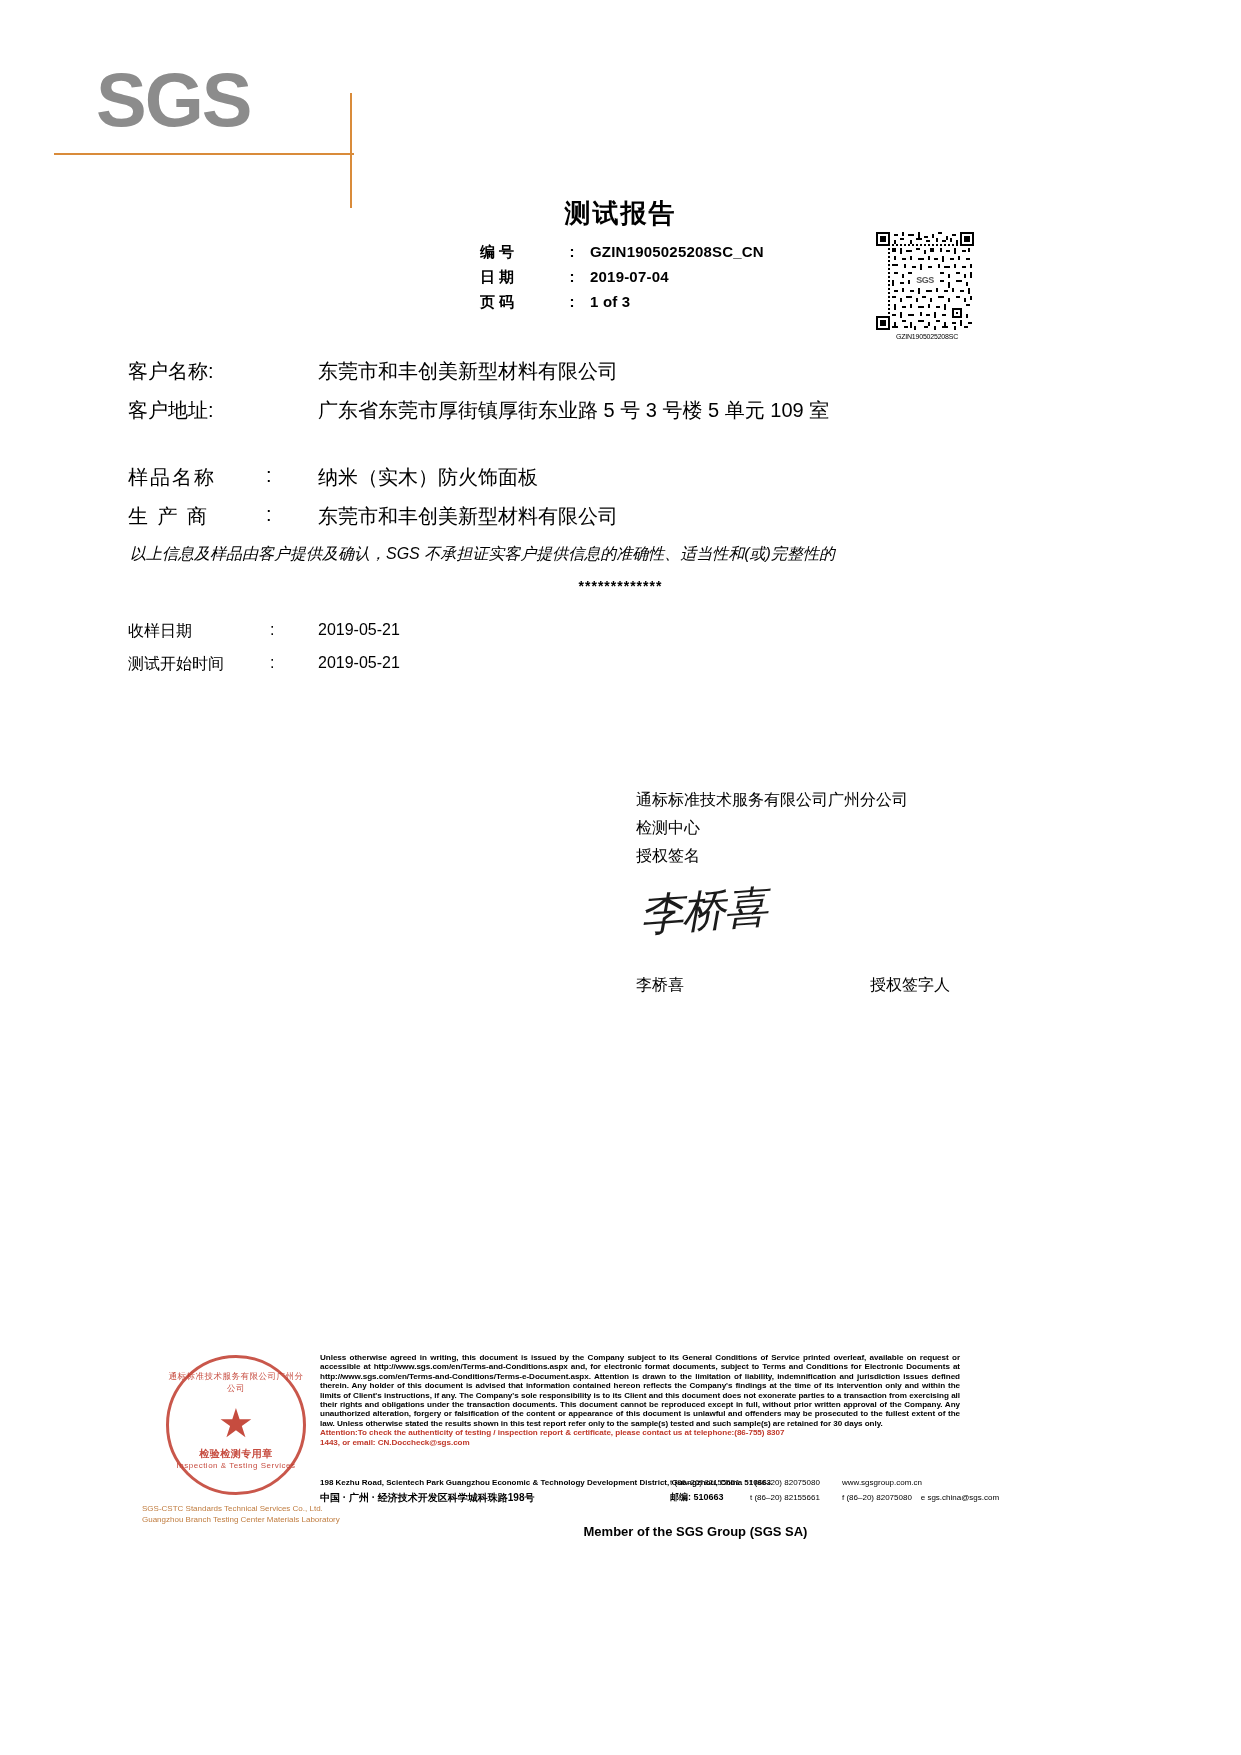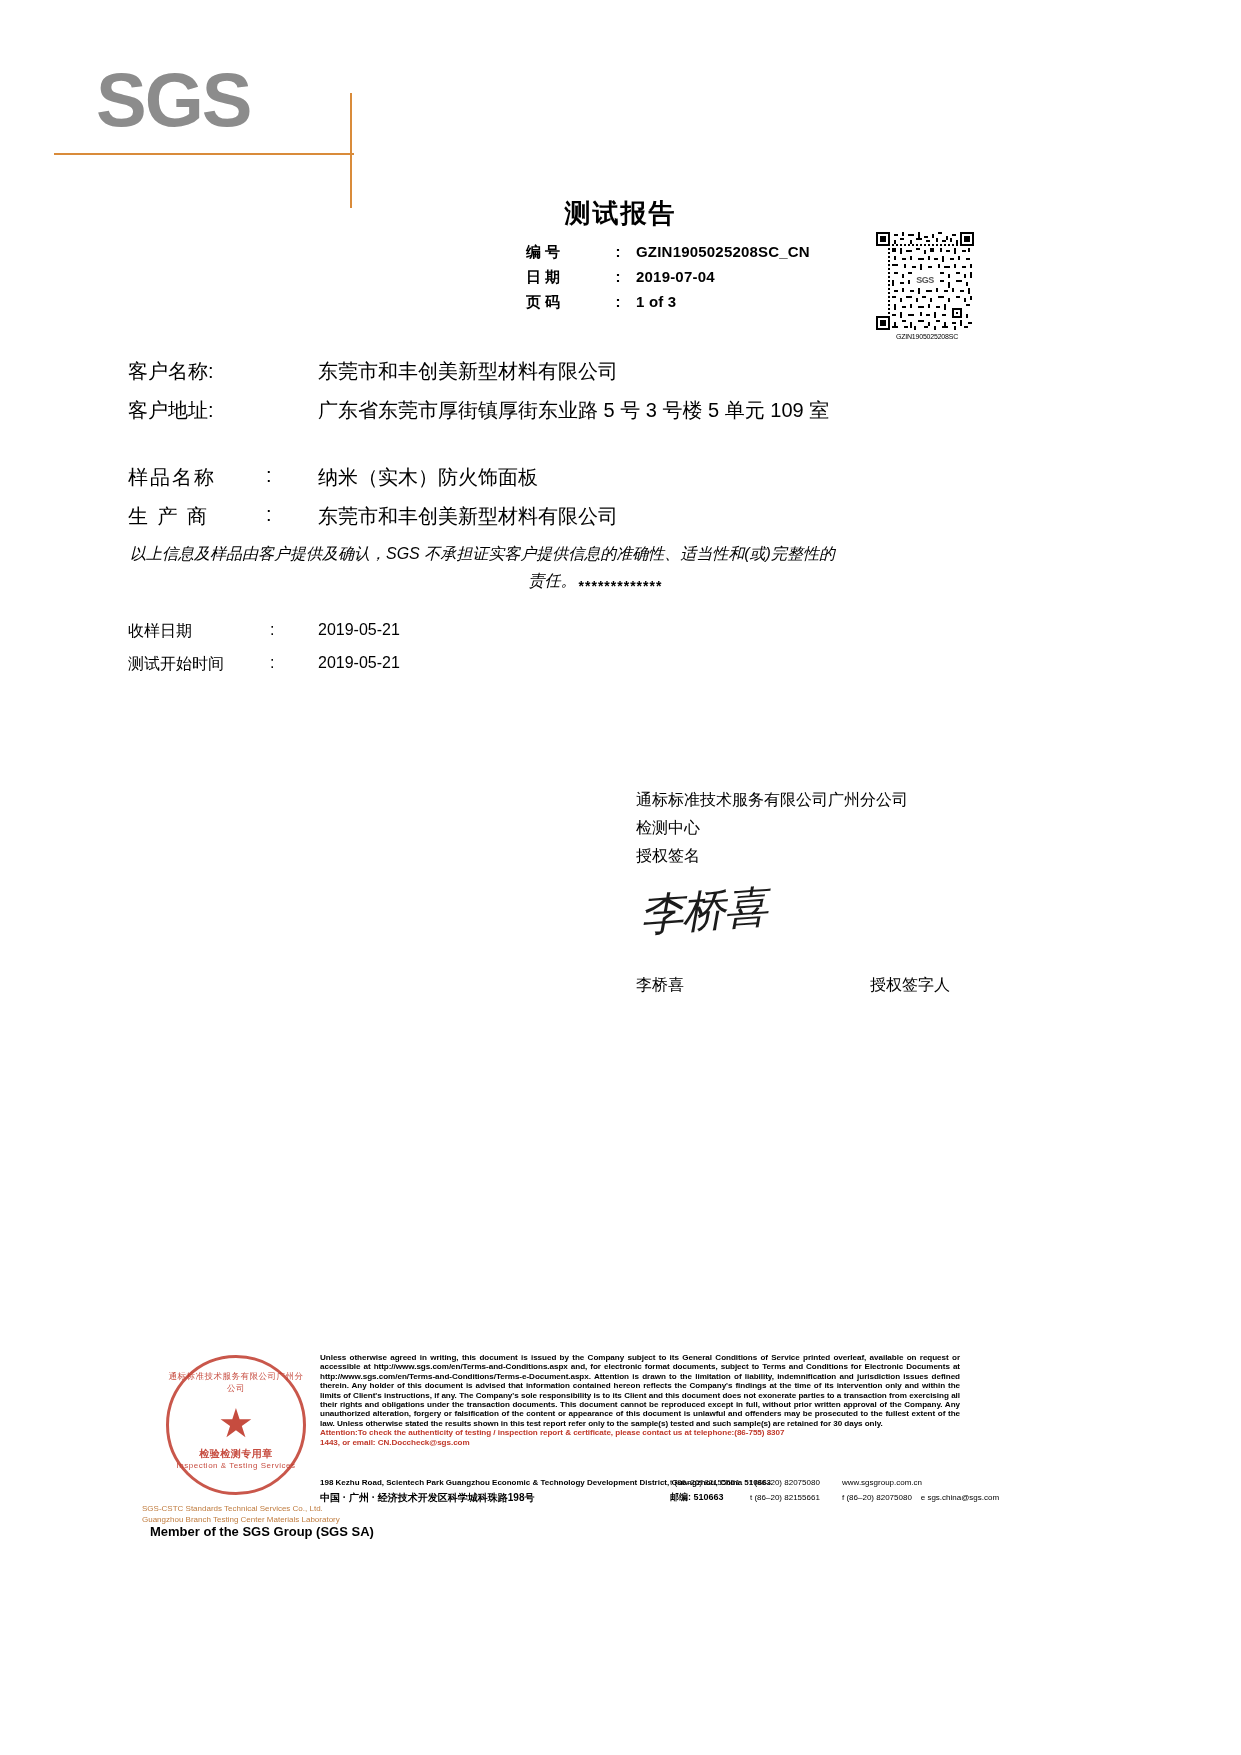--- a/index.html
+++ b/index.html
@@ -55,21 +55,21 @@
     left: 0;
     top: 196px;
     width: 1241px;
     text-align: center;
     font-size: 26px;
     font-weight: bold;
     letter-spacing: 2px;
   }
   .meta-table {
     position: absolute;
-    left: 526px;
+    left: 480px;
     top: 240px;
     font-size: 15px;
     border-collapse: collapse;
   }
   .meta-table td {
     padding: 3px 0;
     vertical-align: top;
     font-weight: bold;
     white-space: nowrap;
   }
@@ -295,20 +295,21 @@
   .addr-row .a3 { position: absolute; left: 430px; top: 0; }
   .addr-row .a4 { position: absolute; left: 522px; top: 0; }
   .addr-cn { font-weight: bold; font-size: 10px; }
   .addr-mail { font-weight: bold; font-size: 9px; }
 
   .member {
     position: absolute;
     left: 0;
     top: 1524px;
     width: 1241px;
+    text-align: center;
     font-size: 13px;
     font-weight: bold;
     padding-left: 150px;
     box-sizing: border-box;
   }
 </style>
 </head>
 <body>
 
 <div class="logo-wrap">
@@ -543,21 +544,20 @@
 <div class="field-row f-label sample-label">样品名称</div>
 <div class="field-row f-colon sample-colon">:</div>
 <div class="field-row f-value sample-value">纳米（实木）防火饰面板</div>
 
 <div class="field-row f-label maker-label">生 产 商</div>
 <div class="field-row f-colon maker-colon">:</div>
 <div class="field-row f-value maker-value">东莞市和丰创美新型材料有限公司</div>
 
 <div class="disclaimer">
   <span class="line1">以上信息及样品由客户提供及确认，SGS 不承担证实客户提供信息的准确性、适当性和(或)完整性的</span>
-  <span class="line2">责任。</span>
 </div>
 <div class="stars">*************</div>
 
 <table class="dates">
   <tbody>
       <tr>
     <td class="d-lbl">收样日期</td>
     <td class="d-col">:</td>
     <td class="d-val">2019-05-21</td>
   </tr>

